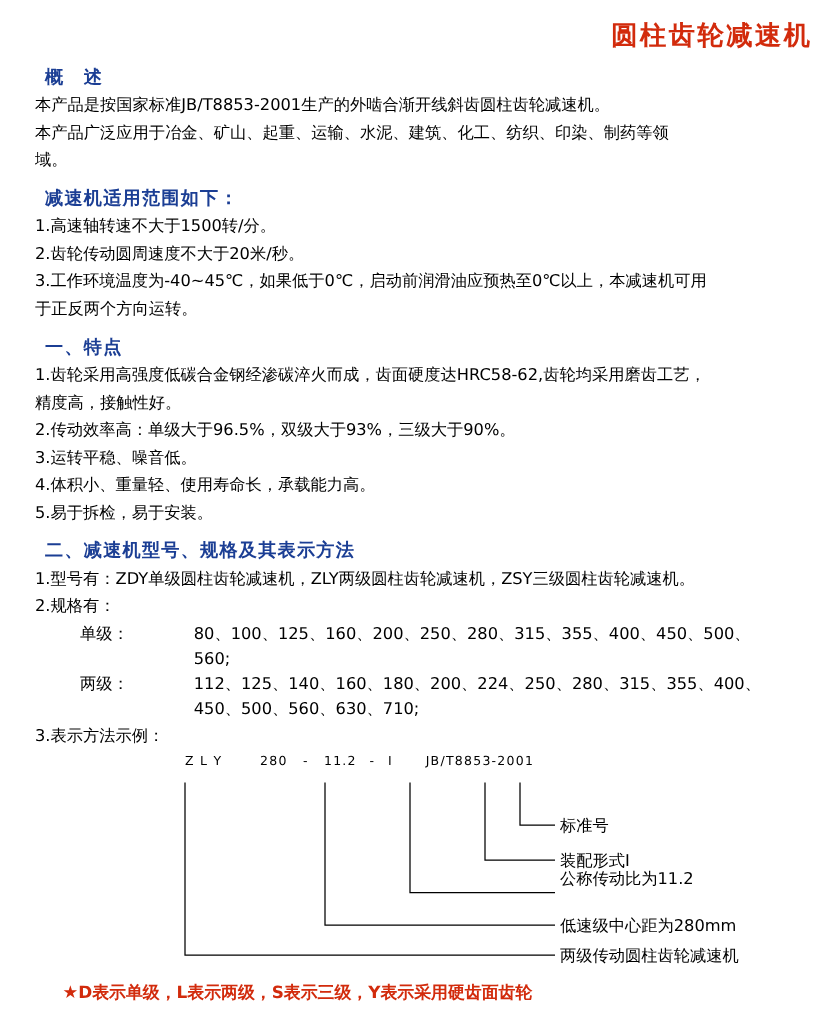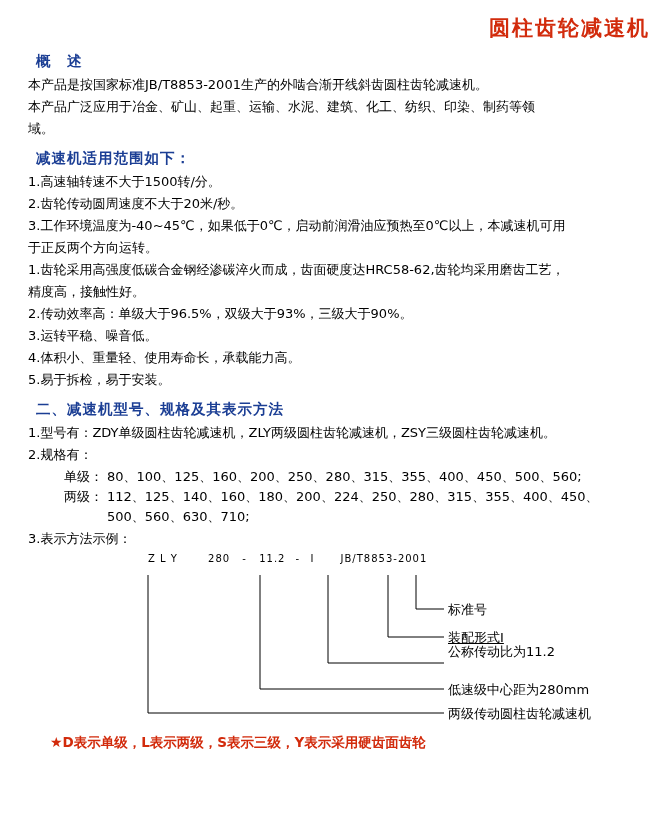--- a/index.html
+++ b/index.html
@@ -48,20 +48,21 @@
     color: #000;
   }
   .ind-2 { margin-left: 24px; }
   .ind-3 { margin-left: 36px; }
   .ind-0 { margin-left: 0px; }
   .spec-row {
     display: flex;
     font-size: 13px;
     line-height: 20px;
     margin-left: 36px;
+    gap: 48px;
   }
   .spec-label {
     flex: 0 0 auto;
     white-space: nowrap;
   }
   .spec-values {
     flex: 1 1 auto;
     padding-left: 4px;
   }
   .diagram {
@@ -113,20 +114,21 @@
     <p class="body-line ind-2">本产品是按国家标准JB/T8853-2001生产的外啮合渐开线斜齿圆柱齿轮减速机。</p>
     <p class="body-line ind-2">本产品广泛应用于冶金、矿山、起重、运输、水泥、建筑、化工、纺织、印染、制药等领</p>
     <p class="body-line ind-0">域。</p>
 
     <div class="h-blue indent2">减速机适用范围如下：</div>
     <p class="body-line ind-3">1.高速轴转速不大于1500转/分。</p>
     <p class="body-line ind-3">2.齿轮传动圆周速度不大于20米/秒。</p>
     <p class="body-line ind-3">3.工作环境温度为-40~45℃，如果低于0℃，启动前润滑油应预热至0℃以上，本减速机可用</p>
     <p class="body-line ind-2">于正反两个方向运转。</p>
 
+    <div class="h-blue indent2">一、特点</div>
     <p class="body-line ind-3">1.齿轮采用高强度低碳合金钢经渗碳淬火而成，齿面硬度达HRC58-62,齿轮均采用磨齿工艺，</p>
     <p class="body-line ind-2">精度高，接触性好。</p>
     <p class="body-line ind-3">2.传动效率高：单级大于96.5%，双级大于93%，三级大于90%。</p>
     <p class="body-line ind-3">3.运转平稳、噪音低。</p>
     <p class="body-line ind-3">4.体积小、重量轻、使用寿命长，承载能力高。</p>
     <p class="body-line ind-3">5.易于拆检，易于安装。</p>
 
     <div class="h-blue indent2">二、减速机型号、规格及其表示方法</div>
     <p class="body-line ind-3">1.型号有：ZDY单级圆柱齿轮减速机，ZLY两级圆柱齿轮减速机，ZSY三级圆柱齿轮减速机。</p>
     <p class="body-line ind-3">2.规格有：</p>
@@ -160,21 +162,21 @@
         <polyline points="360,22 360,84 416,84" fill="none" stroke="#000" stroke-width="1"></polyline>
 
         <polyline points="300,22 300,110 416,110" fill="none" stroke="#000" stroke-width="1"></polyline>
 
         <polyline points="232,22 232,136 416,136" fill="none" stroke="#000" stroke-width="1"></polyline>
 
         <polyline points="120,22 120,160 416,160" fill="none" stroke="#000" stroke-width="1"></polyline>
       </svg>
 
       <div class="leader-label" style="left:420px; top:48px;">标准号</div>
-      <div class="leader-label" style="left:420px; top:76px;text-decoration:underline;">装配形式Ⅰ</div>
+      <div class="leader-label" style="left:420px; top:76px;">装配形式Ⅰ</div>
       <div class="leader-label" style="left:420px; top:90px;">公称传动比为11.2</div>
       <div class="leader-label" style="left:420px; top:128px;">低速级中心距为280mm</div>
       <div class="leader-label" style="left:420px; top:152px;">两级传动圆柱齿轮减速机</div>
     </div>
 
     <div class="redstar">
       <span class="star">★</span><span>D表示单级，L表示两级，S表示三级，Y表示采用硬齿面齿轮</span>
     </div>
 
   </div>

